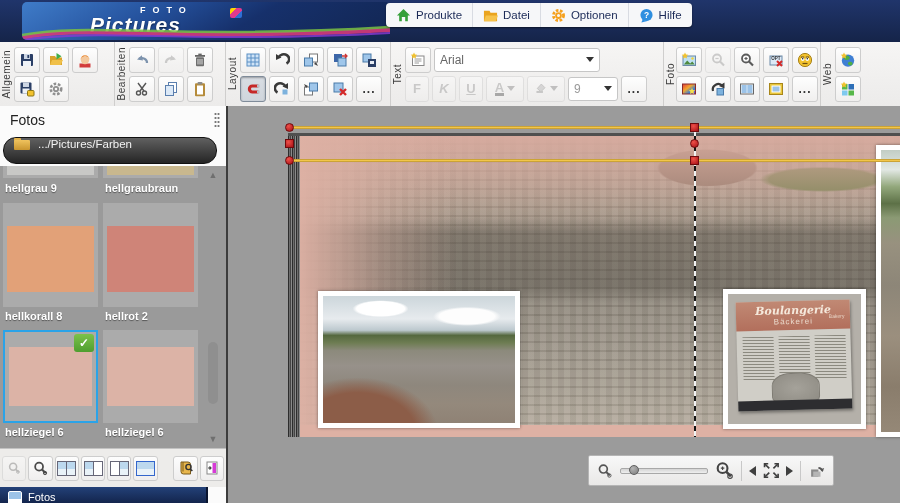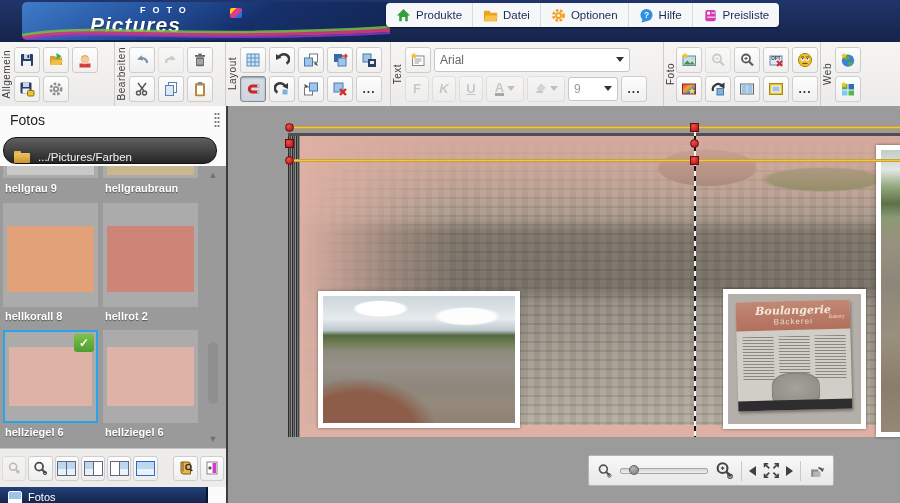--- a/index.html
+++ b/index.html
@@ -36,21 +36,21 @@
   .combo .dd{margin-left:auto;width:0;height:0;border-left:4px solid transparent;border-right:4px solid transparent;
     border-top:5px solid #333;}
   .ltr{font-size:13px;font-weight:bold;color:#9c9c9c;}
   
   #panel{position:absolute;left:0;top:106px;width:228px;height:397px;background:#fbfbfb;border-right:2px solid #3c3c3c;box-sizing:border-box;}
   #panel-header{position:absolute;left:0;top:0;width:100%;height:28px;display:flex;align-items:center;
     padding-left:10px;box-sizing:border-box;font-size:14px;color:#222;background:#fbfbfb;}
   #grip{position:absolute;right:6px;top:6px;width:6px;height:16px;
     background:radial-gradient(circle at 1.5px 2px,#777 1px,transparent 1.2px) 0 0/3px 4px;}
   #folderbar{position:absolute;left:3px;top:31px;width:214px;height:27px;border-radius:13px;
-    background:linear-gradient(#606060,#252525);border:1px solid #111;display:flex;align-items:flex-end;gap:8px;
+    background:linear-gradient(#606060,#252525);border:1px solid #111;display:flex;align-items:flex-start;gap:8px;
     padding:0 10px;box-sizing:border-box;color:#f2f2f2;font-size:11.5px;}
   .folder-glyph{width:16px;height:12px;position:relative;flex:0 0 auto;}
   .folder-glyph:before{content:"";position:absolute;left:0;top:0;width:7px;height:3px;background:#e3b34c;border-radius:1px;}
   .folder-glyph:after{content:"";position:absolute;left:0;top:2px;width:16px;height:10px;border-radius:1px;
     background:linear-gradient(#f0c35e,#c9952f);}
   #grid{position:absolute;left:0;top:60px;width:226px;height:282px;background:#9a9a9a;overflow:hidden;}
   .tile{position:absolute;background:#ababab;width:95px;box-sizing:border-box;}
   .tile.sel{border:2px solid #2aa3e8;}
   .swatch{position:absolute;left:4px;right:4px;}
   .sw-label{position:absolute;width:95px;color:#fff;font-size:11px;font-weight:bold;
@@ -169,29 +169,20 @@
       <span>Optionen</span>
     </div>
     <div class="menu-item">
       <svg class="mi-ic" viewBox="0 0 16 16">
           <circle cx="8" cy="7.5" r="6.5" fill="#2f8fe0"></circle>
           <path d="M4 12l-1.5 3.5L8 14z" fill="#2f8fe0"></path>
           <text x="8" y="11" font-size="9" font-weight="bold" fill="#fff" text-anchor="middle">?</text>
         </svg>
       <span>Hilfe</span>
     </div>
-    <div class="menu-item">
-      <svg class="mi-ic" viewBox="0 0 16 16">
-          <rect x="2.5" y="2" width="11" height="12" rx="2" fill="#d63ab0"></rect>
-          <rect x="4.5" y="4" width="3" height="3" fill="#fff"></rect>
-          <rect x="9" y="4.5" width="4" height="1.6" fill="#f3c0e4"></rect>
-          <rect x="4.5" y="9" width="8.5" height="1.6" fill="#f3c0e4"></rect>
-        </svg>
-      <span>Preisliste</span>
-    </div>
   </div>
 </div>
 
 <div id="toolbar">
 
   <div class="sec" style="width:110px">
     <span class="sec-label">Allgemein</span>
     <div class="rows">
       <div class="row">
         <span class="tb">
@@ -365,21 +356,21 @@
     <span class="sec-label">Text</span>
     <div class="rows">
       <div class="row">
         <span class="tb">
             <svg width="16" height="16" viewBox="0 0 16 16">
               <rect x="2.5" y="4" width="11.5" height="9.5" fill="#fff" stroke="#888"></rect>
               <path d="M4.5 7h7M4.5 9h7M4.5 11h4.5" stroke="#9a9a9a" stroke-width="1"></path>
               <path d="M4 .5l1 2 2.2.3L5.6 4.3l.4 2.2L4 5.4 2 6.5l.4-2.2L.8 2.8 3 2.5z" fill="#f2c22e"></path>
             </svg>
           </span>
-        <span class="combo" style="width:196px">
+        <span class="combo" style="width:166px">
           <span>Arial</span>
           <span class="dd"></span>
         </span>
       </div>
       <div class="row">
         <span class="tb dis" style="width:24px">
             <span class="ltr">F</span>
           </span>
         <span class="tb dis" style="width:24px">
             <span class="ltr" style="font-style:italic">K</span>

